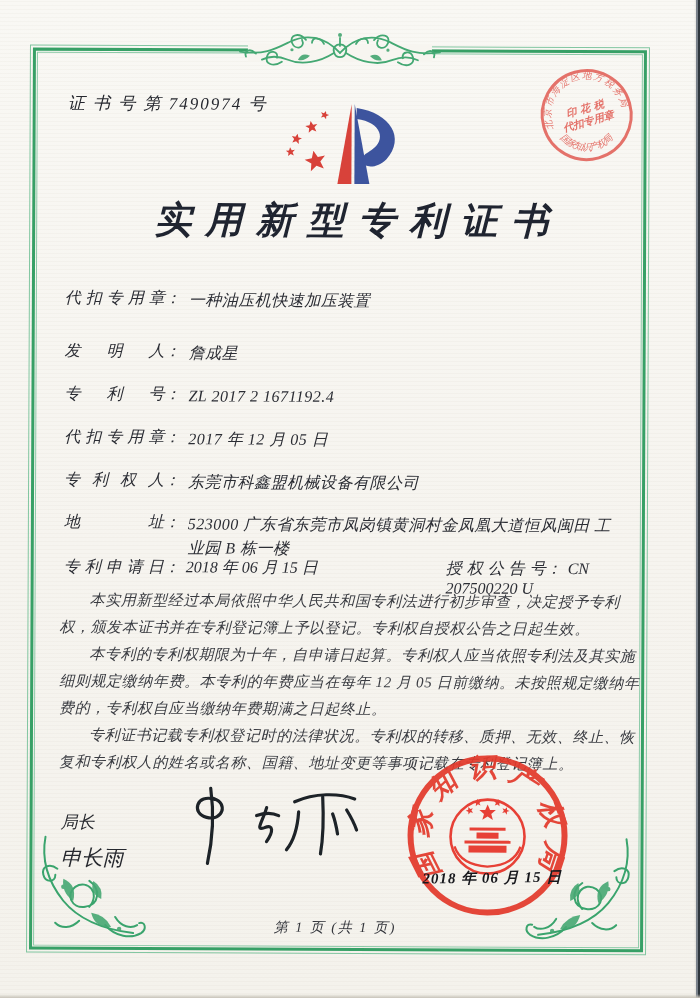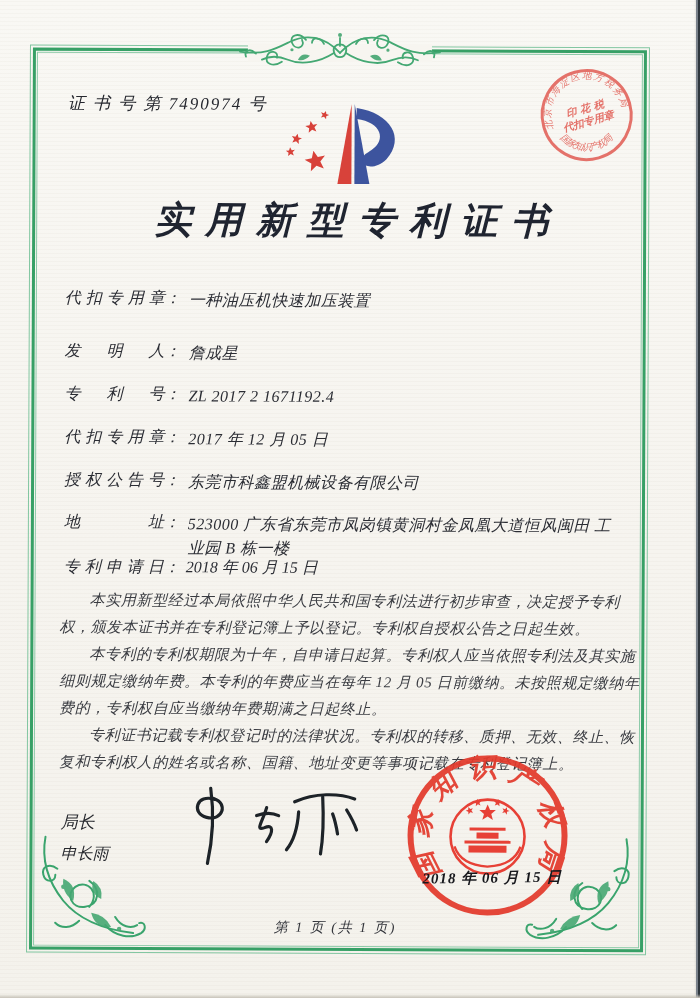--- a/index.html
+++ b/index.html
@@ -42,21 +42,21 @@
   .grant-row .pair{display:inline-block;}
   .grant-row .pair.right{position:absolute;left:382px;top:0;}
   .grant-row .lab{display:inline-block;width:100px;text-align:justify;text-align-last:justify;}
   .grant-row .colon{margin-right:6px;}
 
   .body-paras{position:absolute;left:60px;top:588px;width:582px;font-size:15px;
     line-height:27px;letter-spacing:0.6px;color:#3a3c42;}
   .body-paras p{margin:0;text-indent:2em;}
 
   .signoff-title{position:absolute;left:62px;top:812px;font-size:17px;font-family:"Liberation Sans","DejaVu Sans",sans-serif;color:#26282e;}
-  .signoff-name{position:absolute;left:62px;top:845px;font-size:16px;font-family:"Liberation Sans","DejaVu Sans",sans-serif;color:#26282e;}
+  .signoff-name{position:absolute;left:62px;top:845px;font-size:21px;font-family:"Liberation Sans","DejaVu Sans",sans-serif;color:#26282e;}
   .signature{position:absolute;left:182px;top:786px;width:196px;height:96px;}
 
   .seal{position:absolute;left:404px;top:750px;width:170px;height:170px;}
   .seal-date{position:absolute;left:424px;top:868px;font-size:15px;font-weight:700;color:#17181d;
     letter-spacing:1px;transform:rotate(-1deg);z-index:4;}
   .tax-stamp{position:absolute;left:537px;top:66px;width:96px;height:96px;transform:rotate(-16deg);opacity:0.92;}
 
   .footer{position:absolute;left:28px;top:919px;width:618px;text-align:center;font-size:14px;color:#33353b;letter-spacing:2px;}
 </style>
 </head>
@@ -158,29 +158,32 @@
     <div class="field f-inventor">
       <span class="lab">发明人</span><span class="colon">：</span><span class="val">詹成星</span>
     </div>
     <div class="field f-patno">
       <span class="lab">专利号</span><span class="colon">：</span><span class="val">ZL 2017 2 1671192.4</span>
     </div>
     <div class="field f-appdate">
       <span class="lab">代扣专用章</span><span class="colon">：</span><span class="val">2017 年 12 月 05 日</span>
     </div>
     <div class="field f-patentee">
-      <span class="lab">授权公告号</span><span class="colon">：</span><span class="val">东莞市科鑫盟机械设备有限公司</span>
+      <span class="lab">专利权人</span><span class="colon">：</span><span class="val">东莞市科鑫盟机械设备有限公司</span>
     </div>
     <div class="field f-addr">
       <span class="lab">地址</span><span class="colon">：</span><span class="val">523000 广东省东莞市凤岗镇黄洞村金凤凰大道恒风闽田 工业园 B 栋一楼</span>
     </div>
 
     <div class="grant-row">
       <span class="pair">
         <span class="lab">专利申请日</span><span class="colon">：</span><span>2018 年 06 月 15 日</span>
+      </span>
+      <span class="pair right">
+        <span class="lab">授权公告号</span><span class="colon">：</span><span>CN 207500220 U</span>
       </span>
     </div>
 
     <div class="body-paras">
       <p>本实用新型经过本局依照中华人民共和国专利法进行初步审查，决定授予专利权，颁发本证书并在专利登记簿上予以登记。专利权自授权公告之日起生效。</p>
       <p>本专利的专利权期限为十年，自申请日起算。专利权人应当依照专利法及其实施细则规定缴纳年费。本专利的年费应当在每年 12 月 05 日前缴纳。未按照规定缴纳年费的，专利权自应当缴纳年费期满之日起终止。</p>
       <p>专利证书记载专利权登记时的法律状况。专利权的转移、质押、无效、终止、恢复和专利权人的姓名或名称、国籍、地址变更等事项记载在专利登记簿上。</p>
     </div>
 
     <div class="signoff-title">局长</div>

